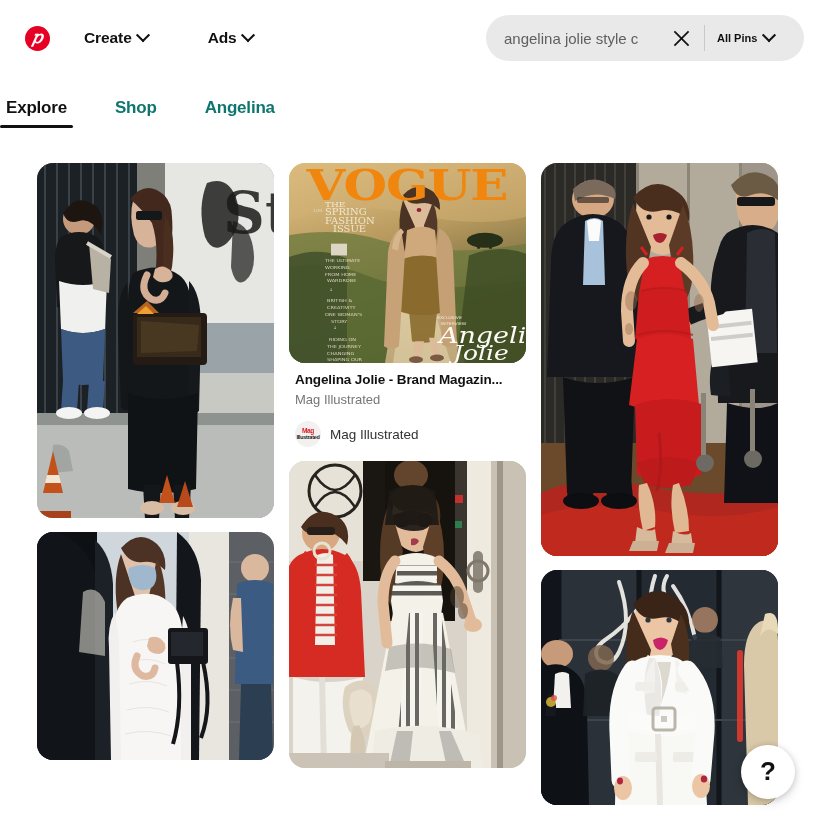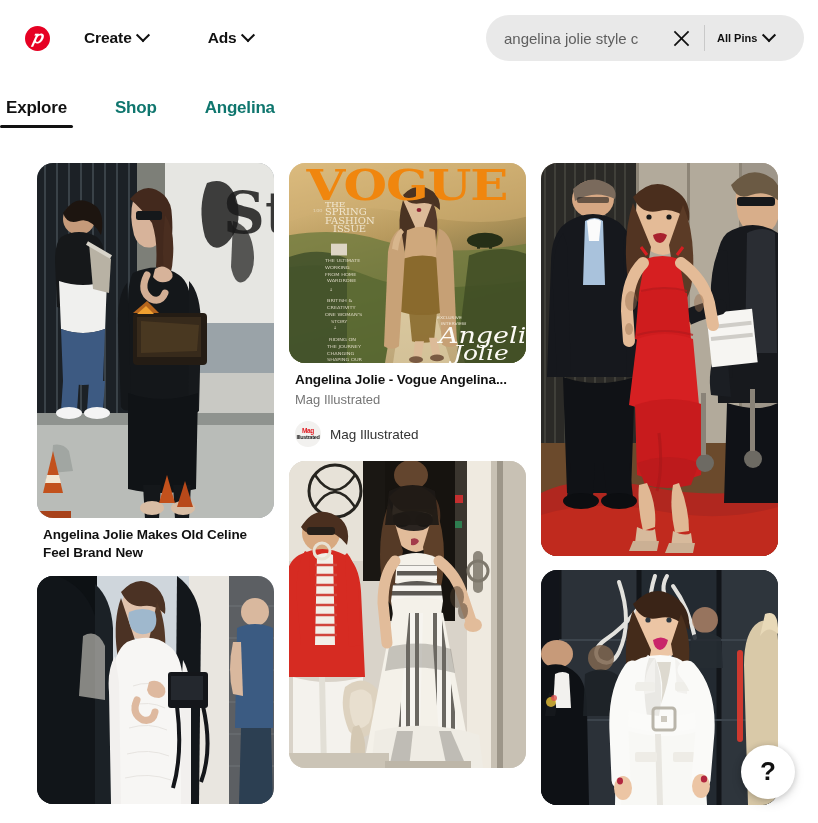--- a/index.html
+++ b/index.html
@@ -315,23 +315,20 @@
           </g>
 
           <text x="186" y="70" font-family="DejaVu Serif, serif" font-size="58" font-weight="bold" fill="#1a1a1a" opacity="0.85">St</text>
 
           <path d="M6 330 l10 -42 l10 42z" fill="#c2511c"></path>
           <path d="M10 312 l12 0 l2 8 l-16 0z" fill="#f2e6d2"></path>
           <path d="M0 348 h34 v7 h-34z" fill="#a8421a"></path>
           <path d="M122 340 l8 -28 l8 28z" fill="#c2511c"></path>
           <path d="M140 344 l8 -26 l8 26z" fill="#b8491a"></path>
         </svg>
-      </div>
-      <div class="pin-meta">
-        <div class="pin-title">Angelina Jolie Makes Old Celine Feel Brand New</div>
       </div>
     </div>
 
     <div class="pin">
       <div class="pin-img" style="height:228px">
         <svg viewBox="0 0 237 228" preserveAspectRatio="none">
           <rect width="237" height="228" fill="#cfd6dc"></rect>
           <rect x="0" y="0" width="60" height="228" fill="#0d1114"></rect>
           <rect x="152" y="0" width="40" height="228" fill="#e9e6e0"></rect>
           <rect x="192" y="0" width="45" height="228" fill="#5c5f63"></rect>
@@ -458,21 +455,21 @@
           <g font-family="DejaVu Sans, sans-serif" font-size="4.6" fill="#f6f0e2" opacity="0.9">
             <text x="148" y="186">EXCLUSIVE</text>
             <text x="152" y="193">INTERVIEW</text>
           </g>
           <text x="150" y="214" font-family="DejaVu Serif, serif" font-style="italic" font-size="27" fill="#fdfbf6">Angelina</text>
           <text x="164" y="234" font-family="DejaVu Serif, serif" font-style="italic" font-size="25" fill="#fdfbf6">Jolie</text>
           <text x="24" y="58" font-family="DejaVu Sans, sans-serif" font-size="5" fill="#e8dcc2" opacity="0.8">100</text>
         </svg>
       </div>
       <div class="pin-meta">
-        <div class="pin-title">Angelina Jolie - Vogue Angelina...</div>
+        <div class="pin-title">Angelina Jolie - Brand Magazin...</div>
         <div class="pin-sub">Mag Illustrated</div>
         <div class="pin-author">
           <div class="avatar">
             <span class="a-top">Mag</span>
             <span class="a-bot">Illustrated</span>
           </div>
           <span class="author-name">Mag Illustrated</span>
         </div>
       </div>
     </div>

